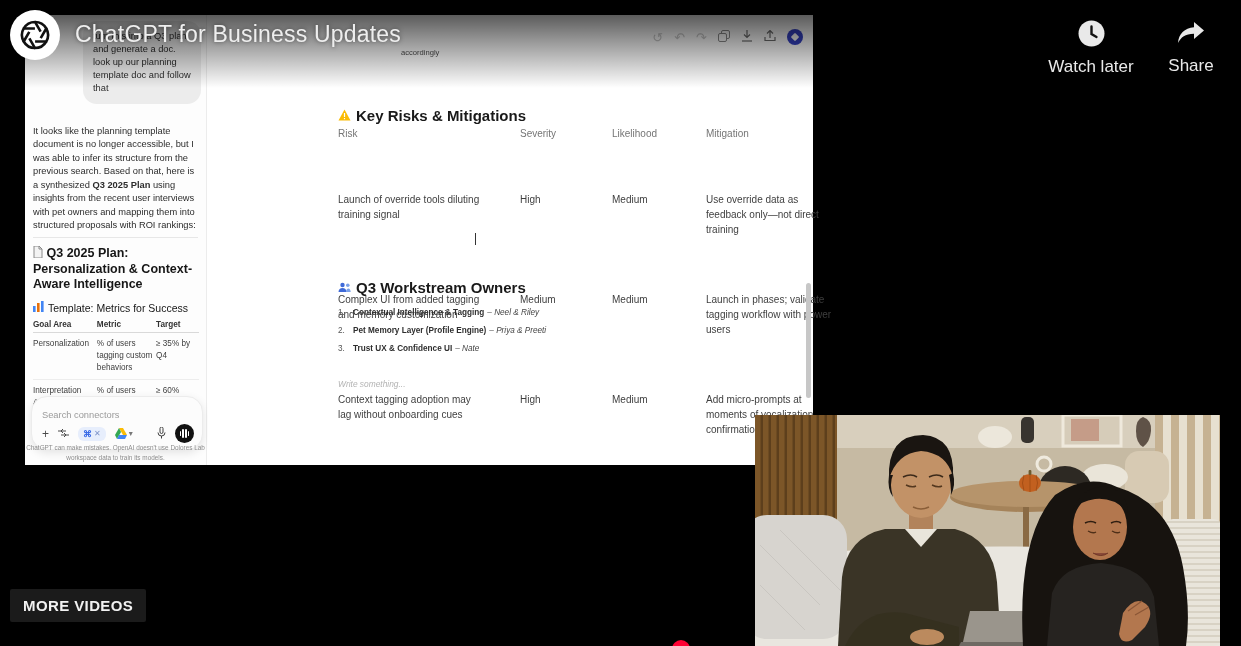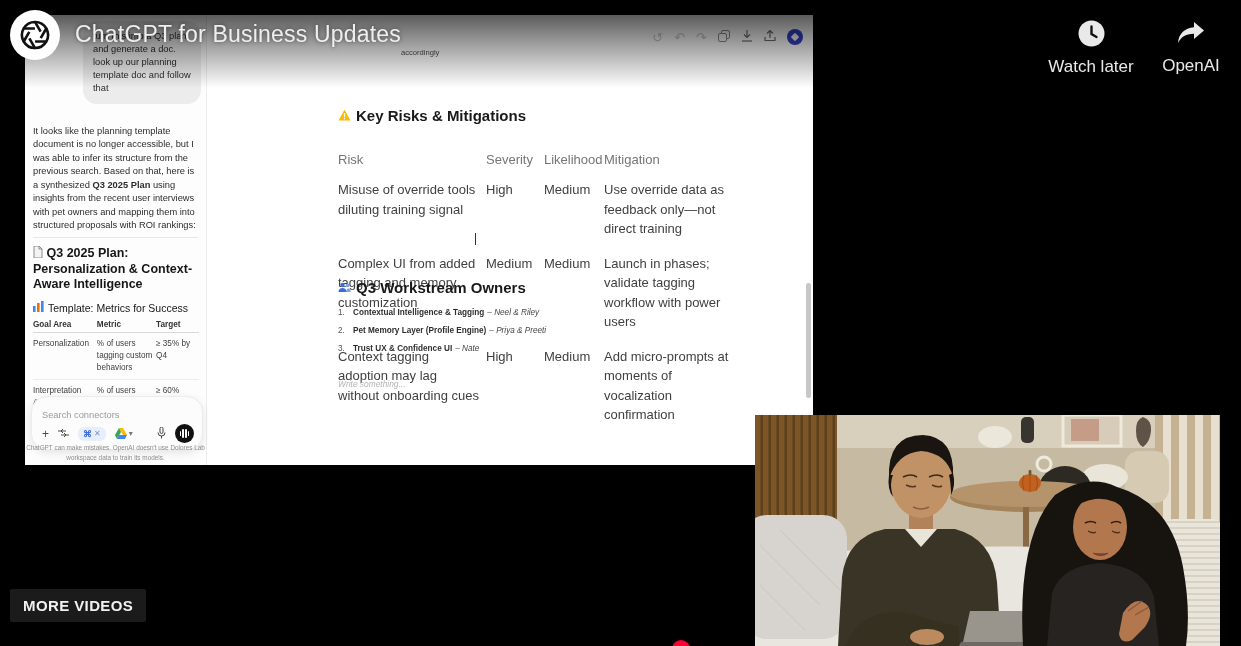--- a/index.html
+++ b/index.html
@@ -60,21 +60,21 @@
   .doc-toolbar .tb { font-size:13px; line-height:1; }
   .tb-dim { color:#c9c9c9; }
   .badge { width:16px; height:16px; border-radius:50%; background:#3642c6; display:flex;
            align-items:center; justify-content:center; }
   .badge i { width:6px; height:6px; background:#fff; transform:rotate(45deg); border-radius:1px; }
   .stray { position:absolute; left:193px; top:33px; font-size:7.6px; color:#4d4d4d; }
 
   .risks { position:absolute; left:130px; top:92px; width:366px; }
   .sec-head { display:flex; align-items:center; gap:5px; font-size:15px; font-weight:bold; color:#191919; }
   .risk-grid { display:grid; grid-template-columns:142px 52px 54px 134px; column-gap:6px;
-               margin-top:28px; font-size:13px; }
+               margin-top:4px; font-size:10px;gap:40px; }
   .risk-grid .hd { color:#757575; padding-bottom:6px; }
   .risk-grid .cl { color:#3f3f3f; line-height:1.5; padding:7px 0 8px; }
   .cursor-bar { position:absolute; left:267px; top:218px; width:1px; height:12px; background:#333; }
 
   .owners { position:absolute; left:130px; top:264px; width:366px; }
   .own-list { margin-top:7px; }
   .own-item { display:flex; gap:5px; font-size:8.2px; color:#2e2e2e; padding:3.5px 0; line-height:1.4; }
   .own-item .n { color:#555; width:10px; }
   .own-item b { font-weight:bold; }
   .own-item .who { font-style:italic; color:#444; margin-left:3px; }
@@ -222,21 +222,21 @@
                 <rect x="5.9" y="9" width="1.2" height="1.2" fill="#fff"></rect>
               </svg></span>
           <span>Key Risks &amp; Mitigations</span>
         </div>
         <div class="risk-grid">
           <div class="hd">Risk</div>
           <div class="hd">Severity</div>
           <div class="hd">Likelihood</div>
           <div class="hd">Mitigation</div>
 
-          <div class="cl">Misuse of override tools diluting training signal</div>
+          <div class="cl">Launch of override tools diluting training signal</div>
           <div class="cl">High</div>
           <div class="cl">Medium</div>
           <div class="cl">Use override data as feedback only—not direct training</div>
 
           <div class="cl">Complex UI from added tagging and memory customization</div>
           <div class="cl">Medium</div>
           <div class="cl">Medium</div>
           <div class="cl">Launch in phases; validate tagging workflow with power users</div>
 
           <div class="cl">Context tagging adoption may lag without onboarding cues</div>
@@ -313,21 +313,21 @@
       <circle cx="13.5" cy="13.5" r="13" fill="#e9e9e9"></circle>
       <path d="M13.5 6.5v7.5l5 3" stroke="#111" stroke-width="2.4" fill="none" stroke-linecap="round"></path>
     </svg>
     <div class="lbl">Watch later</div>
   </div>
 
   <div class="tr-btn share-btn">
     <svg width="30" height="26" viewBox="0 0 30 26">
       <path d="M18 2l10 8.5L18 19v-5.2C9 13.8 5 17.5 2 23 2.6 14 8.5 7.8 18 7.2z" fill="#e9e9e9"></path>
     </svg>
-    <div class="lbl">OpenAI</div>
+    <div class="lbl">Share</div>
   </div>
 
   <div class="more-videos">MORE VIDEOS</div>
   <div class="red-dot"></div>
 
   <div class="inset">
     <svg width="465" height="231" viewBox="0 0 465 231">
       <defs>
         <pattern id="wood" width="8" height="10" patternUnits="userSpaceOnUse">
           <rect width="8" height="10" fill="#7c5628"></rect>

